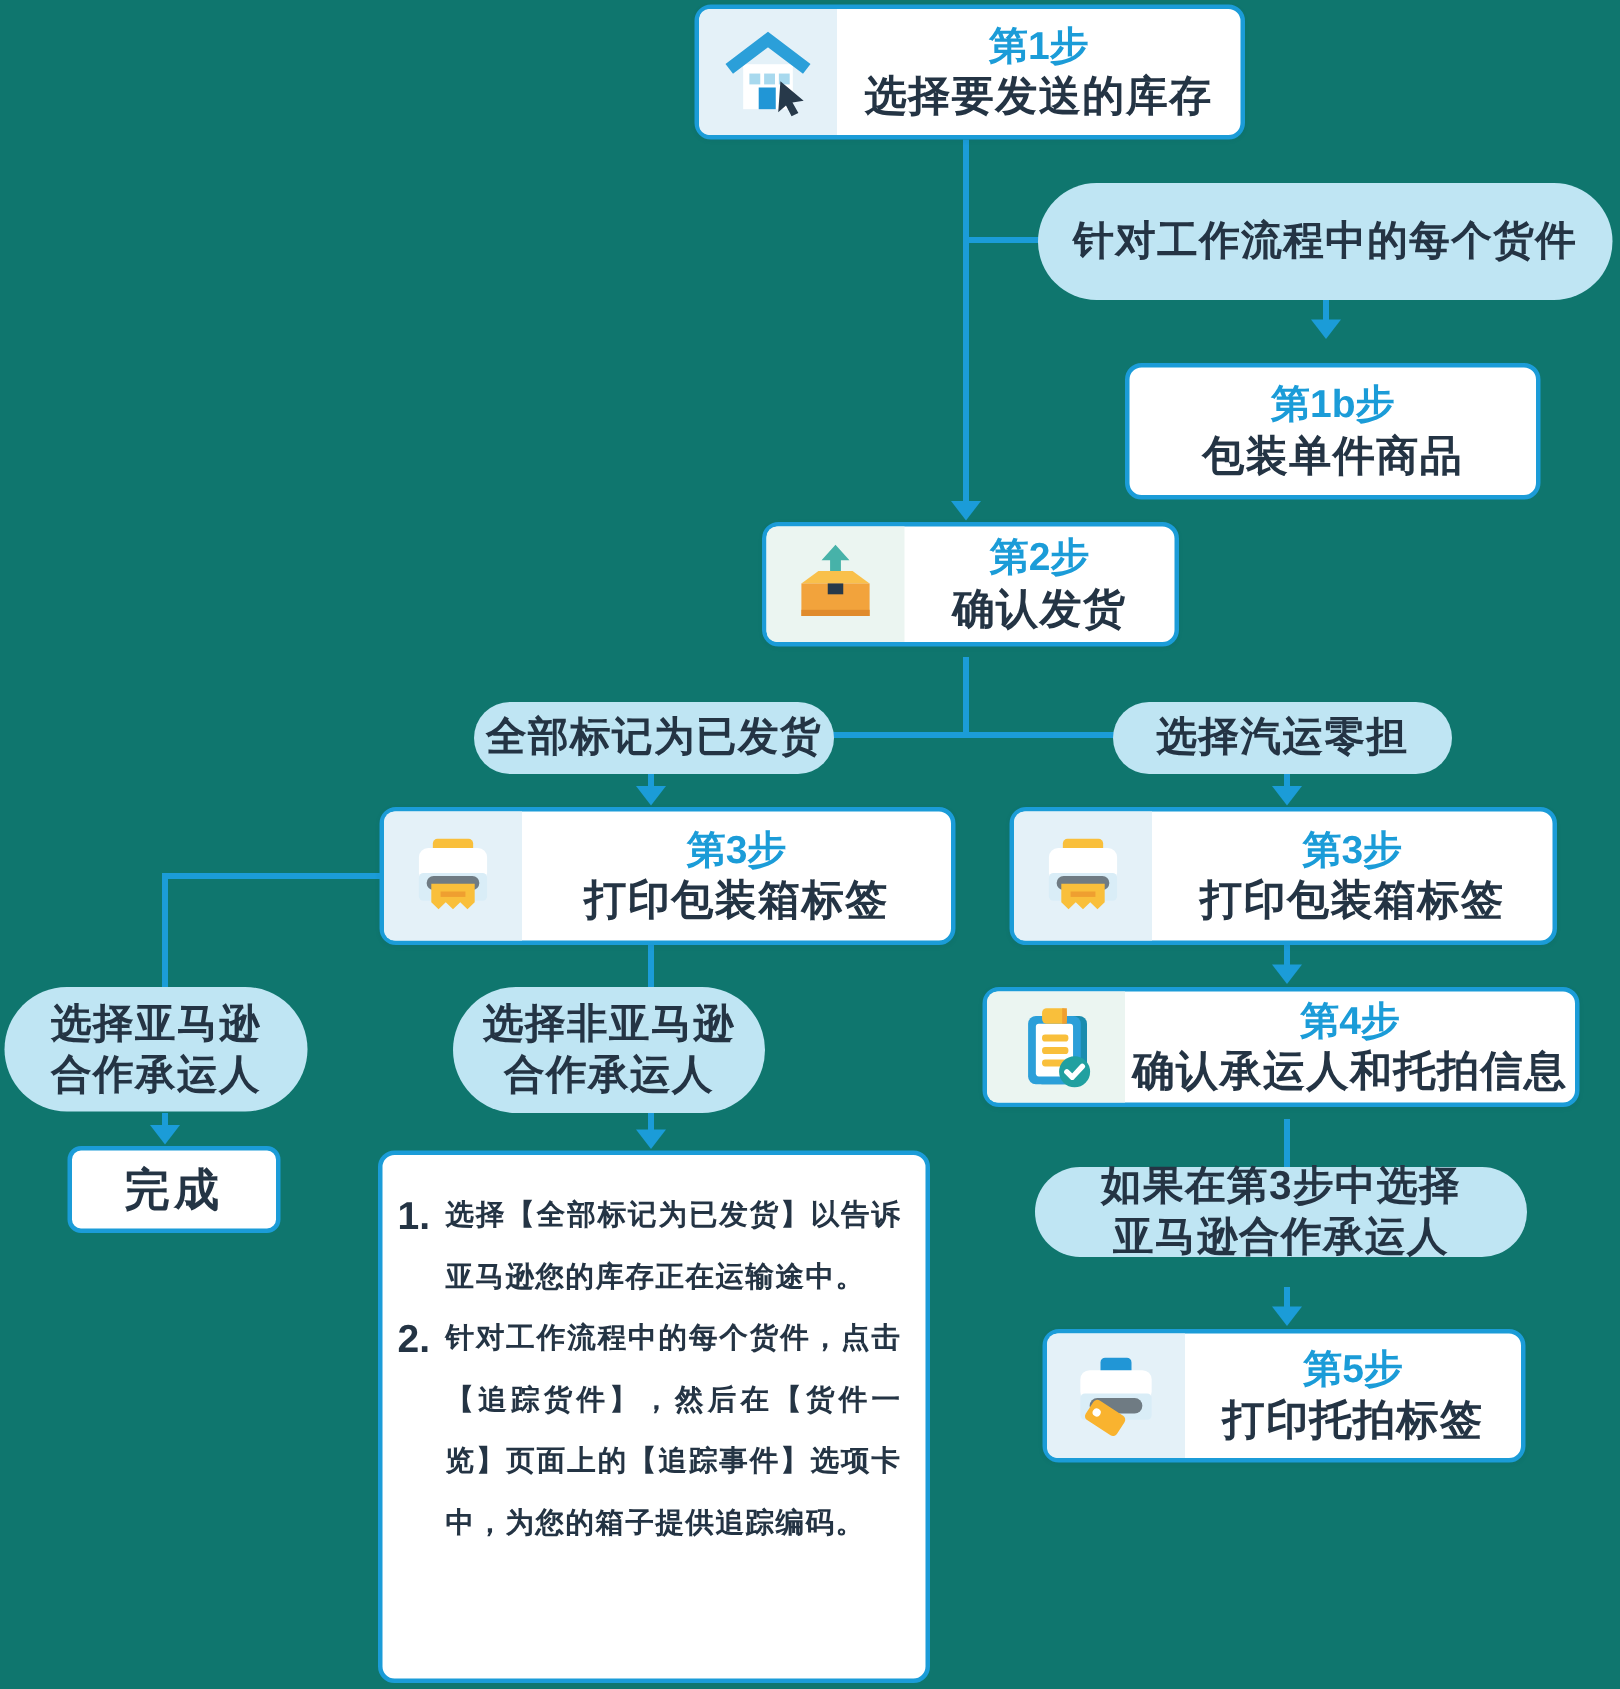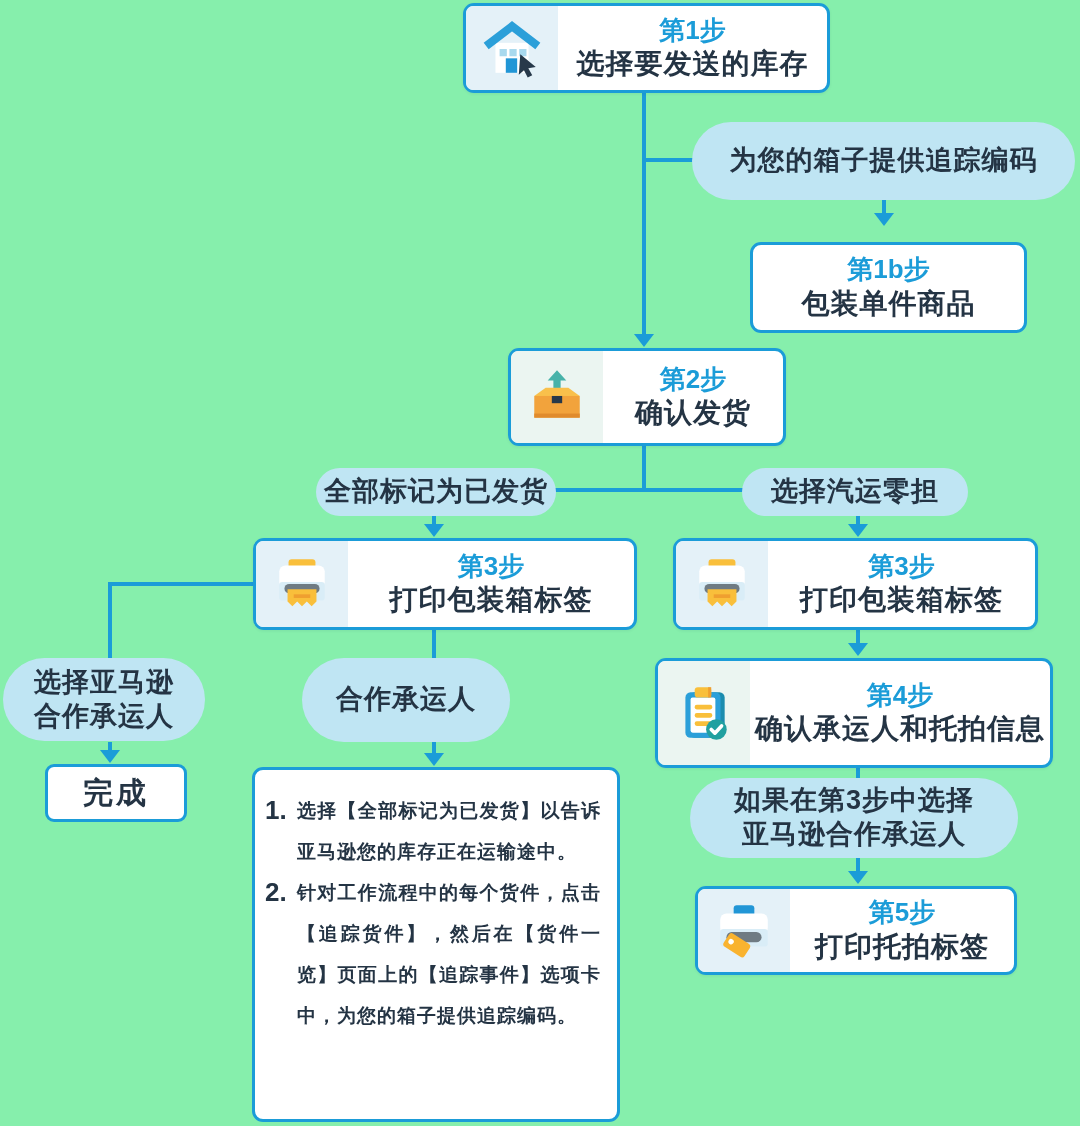--- a/index.html
+++ b/index.html
@@ -5,21 +5,21 @@
   :root{
     --blue:#1b9cd8;
     --navy:#243444;
     --pill:#bfe5f3;
     --iconblue:#e4f1f8;
     --iconmint:#ebf5f1;
   }
   *{box-sizing:border-box;margin:0;padding:0;}
   html,body{background:#ffffff;}
   body{font-family:"Liberation Sans","DejaVu Sans",sans-serif;}
-  .canvas{position:relative;width:1080px;height:1126px;background:#86efac;overflow:hidden;}
+  .canvas{position:relative;width:1080px;height:1126px;background:#0f766e;overflow:hidden;}
 
   
   .stepbox{
     position:absolute;display:flex;align-items:stretch;
     background:#fff;border:3px solid var(--blue);border-radius:11px;
     box-shadow:0 1px 3px rgba(30,60,90,.08);
   }
   .iconwrap{width:92px;flex:0 0 92px;display:flex;align-items:center;justify-content:center;border-radius:7px 0 0 7px;}
   .bg-blue{background:var(--iconblue);}
   .bg-mint{background:var(--iconmint);}
@@ -117,29 +117,29 @@
         <path d="M38 36 L53 48.5 L45.8 49.6 L49.6 56.4 L45.2 58.6 L41.6 51.6 L36.6 56 Z" fill="#27394a"></path>
       </svg>
     </div>
     <div class="steptext">
       <div class="steptitle">第1步</div>
       <div class="steplabel">选择要发送的库存</div>
     </div>
   </div>
 
   <div class="pill" style="left:692px;top:122px;width:383px;height:78px;border-radius:39px;">
-    <div>为您的箱子提供追踪编码</div>
+    <div>针对工作流程中的每个货件</div>
   </div>
 
   <div class="plainbox" style="left:750px;top:227px;width:277px;height:91px;margin-top:15px;">
     <div class="steptitle">第1b步</div>
     <div class="steplabel">包装单件商品</div>
   </div>
 
-  <div class="stepbox" style="left:508px;top:348px;width:278px;height:98px;">
+  <div class="stepbox" style="left:508px;top:348px;width:278px;height:83px;">
     <div class="iconwrap bg-mint">
       <svg width="62" height="62" viewBox="0 0 60 60">
         <path d="M30 4 L39 14 L33.5 14 L33.5 23 L26.5 23 L26.5 14 L21 14 Z" fill="#47b2a9"></path>
         <polygon points="8,29 19,21 41,21 52,29" fill="#f9c04b"></polygon>
         <rect x="8" y="29" width="44" height="21" fill="#f2a33c"></rect>
         <rect x="8" y="46" width="44" height="4" fill="#e08b2d"></rect>
         <rect x="25" y="29" width="10" height="7" fill="#27394a"></rect>
       </svg>
     </div>
     <div class="steptext">
@@ -187,60 +187,61 @@
       <div class="steptitle">第3步</div>
       <div class="steplabel">打印包装箱标签</div>
     </div>
   </div>
 
   <div class="pill" style="left:3px;top:658px;width:202px;height:83px;border-radius:42px;">
     <div>选择亚马逊</div>
     <div>合作承运人</div>
   </div>
   <div class="pill" style="left:302px;top:658px;width:208px;height:84px;border-radius:42px;">
+    <div>选择非亚马逊</div>
     <div>合作承运人</div>
   </div>
 
   <div class="donebox" style="left:45px;top:764px;width:142px;height:58px;">
     <span>完成</span>
   </div>
 
   <div class="listbox" style="left:252px;top:767px;width:368px;height:355px;">
     <div class="listitem">
       <span class="listmarker">1.</span>
       <span class="listtext">选择【全部标记为已发货】以告诉亚马逊您的库存正在运输途中。</span>
     </div>
     <div class="listitem">
       <span class="listmarker">2.</span>
       <span class="listtext">针对工作流程中的每个货件，点击【追踪货件】，然后在【货件一览】页面上的【追踪事件】选项卡中，为您的箱子提供追踪编码。</span>
     </div>
   </div>
 
-  <div class="stepbox" style="left:655px;top:658px;width:398px;height:110px;">
+  <div class="stepbox" style="left:655px;top:658px;width:398px;height:80px;">
     <div class="iconwrap bg-mint">
       <svg width="62" height="62" viewBox="0 0 60 60">
         <rect x="16" y="10" width="34" height="44" rx="5" fill="#1b8cae"></rect>
         <rect x="12" y="10" width="34" height="44" rx="5" fill="#2b9fd9"></rect>
         <rect x="17" y="15" width="24" height="34" rx="2" fill="#ffffff"></rect>
         <rect x="21" y="5" width="16" height="10" rx="3" fill="#f9bf3b"></rect>
         <rect x="34" y="5" width="3" height="10" fill="#ef9f30"></rect>
         <rect x="21" y="22" width="17" height="4.5" rx="2" fill="#f9bf3b"></rect>
         <rect x="21" y="30" width="17" height="4.5" rx="2" fill="#f9bf3b"></rect>
         <rect x="21" y="38" width="17" height="4.5" rx="2" fill="#f9bf3b"></rect>
         <circle cx="42" cy="46" r="10" fill="#21a0a0"></circle>
         <path d="M37 46 l3.5 3.5 L47 42.5" stroke="#ffffff" stroke-width="3.5" fill="none" stroke-linecap="round" stroke-linejoin="round"></path>
       </svg>
     </div>
     <div class="steptext">
       <div class="steptitle">第4步</div>
       <div class="steplabel">确认承运人和托拍信息</div>
     </div>
   </div>
 
-  <div class="pill" style="left:690px;top:778px;width:328px;height:80px;border-radius:40px;">
+  <div class="pill" style="left:690px;top:778px;width:328px;height:60px;border-radius:40px;">
     <div>如果在第3步中选择</div>
     <div>亚马逊合作承运人</div>
   </div>
 
   <div class="stepbox" style="left:695px;top:886px;width:322px;height:89px;">
     <div class="iconwrap bg-blue">
       <svg width="62" height="62" viewBox="0 0 60 60">
         <rect x="20" y="5" width="20" height="11" rx="3" fill="#2196d6"></rect>
         <rect x="7" y="13" width="46" height="20" rx="6" fill="#ffffff"></rect>
         <rect x="7" y="28" width="46" height="17" rx="3" fill="#d9edf7"></rect>

